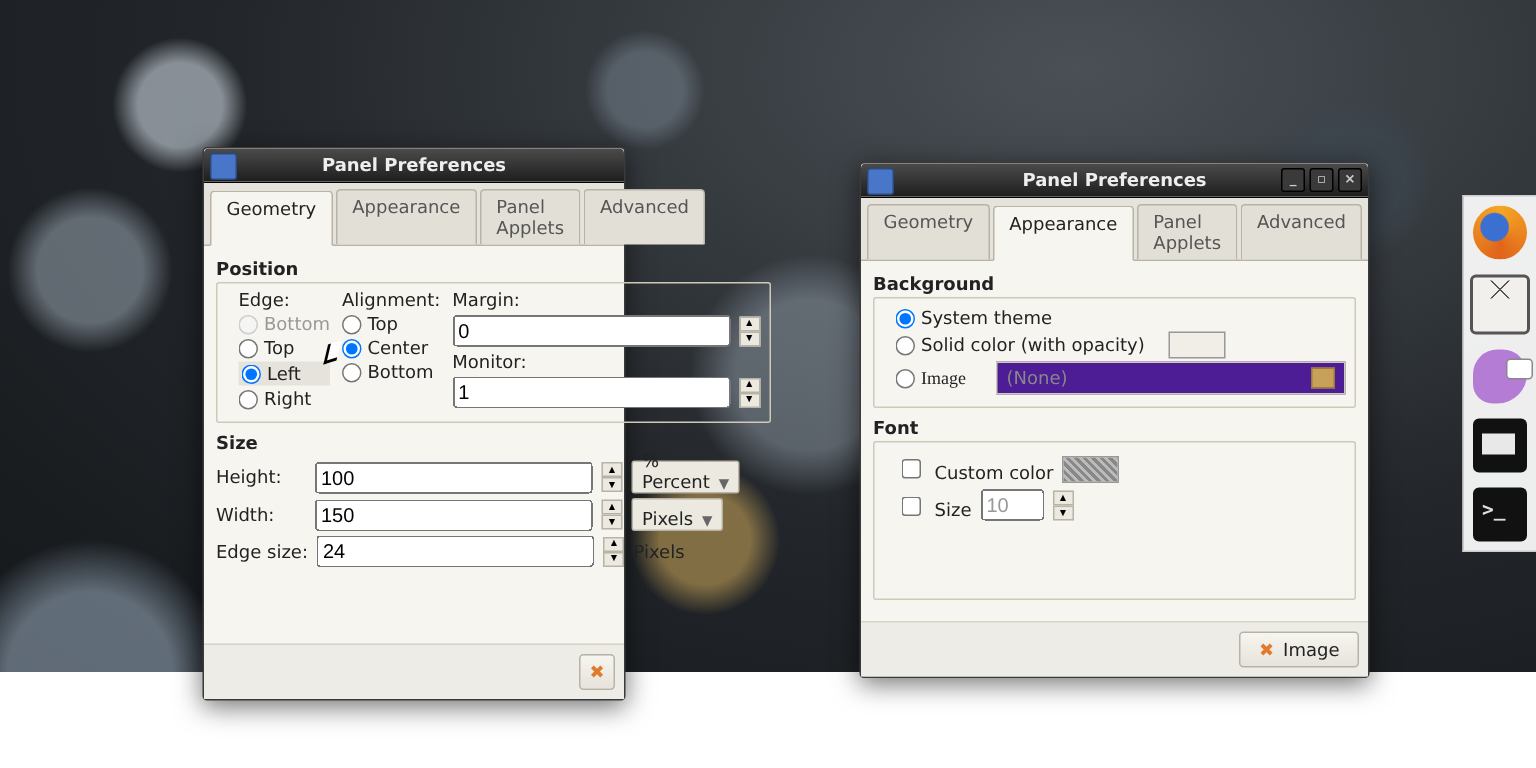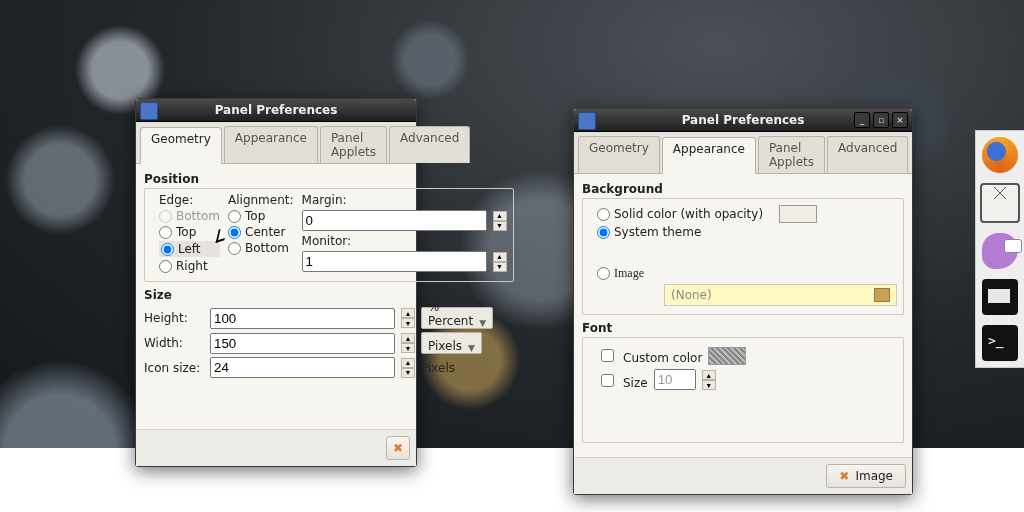--- a/index.html
+++ b/index.html
@@ -29,21 +29,21 @@
   .lbl{min-width:60px;}
   .spinner{display:flex;flex-direction:column;}
   .spinner button{width:14px;height:10px;border:1px solid #b8b3a6;background:#ece9e1;font-size:7px;line-height:1;padding:0;}
   .combo{display:inline-flex;align-items:flex-end;border:1px solid #b8b3a6;background:#ece9e1;height:20px;padding:0 6px;border-radius:2px;gap:6px;}
   .combo .caret{font-size:9px;color:#666;}
   .radio{display:flex;align-items:center;gap:4px;margin:2px 0;}
   .radio input{margin:0;}
   .check{display:flex;align-items:flex-end;gap:6px;margin:4px 0;}
   .swatch{width:36px;height:16px;border:1px solid #999;background:repeating-linear-gradient(45deg,#888,#888 2px,#bbb 2px,#bbb 4px);}
   .swatch.blank{background:#f0eee7;}
-  .none-field{flex:1;height:20px;border:1px solid #cfc9b9;display:flex;align-items:center;justify-content:space-between;padding:0 6px;color:#888;background:#fef9c3;margin-top:43px;}
+  .none-field{flex:1;height:20px;border:1px solid #cfc9b9;display:flex;align-items:center;justify-content:space-between;padding:0 6px;color:#888;background:#4c1d95;}
   .footer{display:flex;justify-content:flex-end;padding:6px;border-top:1px solid #d8d3c6;background:#eeece7;}
   .btn{display:inline-flex;align-items:center;gap:6px;border:1px solid #b8b3a6;background:linear-gradient(#f7f5ef,#e6e3dc);padding:4px 12px;border-radius:3px;cursor:pointer;}
   .btn .x{color:#e07b2e;font-weight:bold;}
   .pos-grid{display:flex;gap:8px;}
   .pos-col{flex:1;}
   .pos-col .hdr{margin-bottom:1px;}
   .cursor{position:absolute;width:12px;height:18px;pointer-events:none;}
   .cursor:before{content:"";position:absolute;border-left:2px solid #000;border-bottom:2px solid #000;width:7px;height:10px;transform:skewY(-30deg) rotate(15deg);top:2px;left:2px;background:#fff;}
   
   .panel{position:absolute;right:0;top:130px;width:48px;background:rgba(255,255,255,.92);border:1px solid #ccc;border-right:none;padding:6px 0;display:flex;flex-direction:column;align-items:center;gap:10px;}
@@ -151,21 +151,21 @@
           <div class="spinner">
               <button>▲</button>
               <button>▼</button>
             </div>
           <span class="combo">
               <span>Pixels</span>
               <span class="caret">▼</span>
             </span>
         </div>
         <div class="row">
-          <span class="lbl">Icon size:</span>
+          <span class="lbl">Edge size:</span>
           <input class="spin" value="24" style="">
           <div class="spinner">
               <button>▲</button>
               <button>▼</button>
             </div>
           <span>Pixels</span>
         </div>
       </fieldset>
     </div>
     <div class="footer">
@@ -188,25 +188,25 @@
     </div>
     <div class="tabs">
       <div class="tab">Geometry</div>
       <div class="tab active">Appearance</div>
       <div class="tab">Panel Applets</div>
       <div class="tab">Advanced</div>
     </div>
     <div class="body">
       <div class="section-title">Background</div>
       <fieldset class="inner">
-        <label class="radio"><input type="radio" style=""><span>Solid color (with opacity)</span>&nbsp;&nbsp;<span class="swatch blank"></span></label>
         <label class="radio">
             <input type="radio" checked="" style="">
             <span>System theme</span>
           </label>
+        <label class="radio"><input type="radio" style=""><span>Solid color (with opacity)</span>&nbsp;&nbsp;<span class="swatch blank"></span></label>
         <div class="radio">
             <input type="radio" style="">
             <span style="min-width:46px;font-family:Liberation Serif, serif;">Image</span>
           <span class="none-field">
               <span>(None)</span>
               <span style="width:14px;height:12px;background:#c8a05a;border:1px solid #9a7a3a;display:inline-block;"></span>
             </span>
         </div>
       </fieldset>
       <div class="section-title">Font</div>

